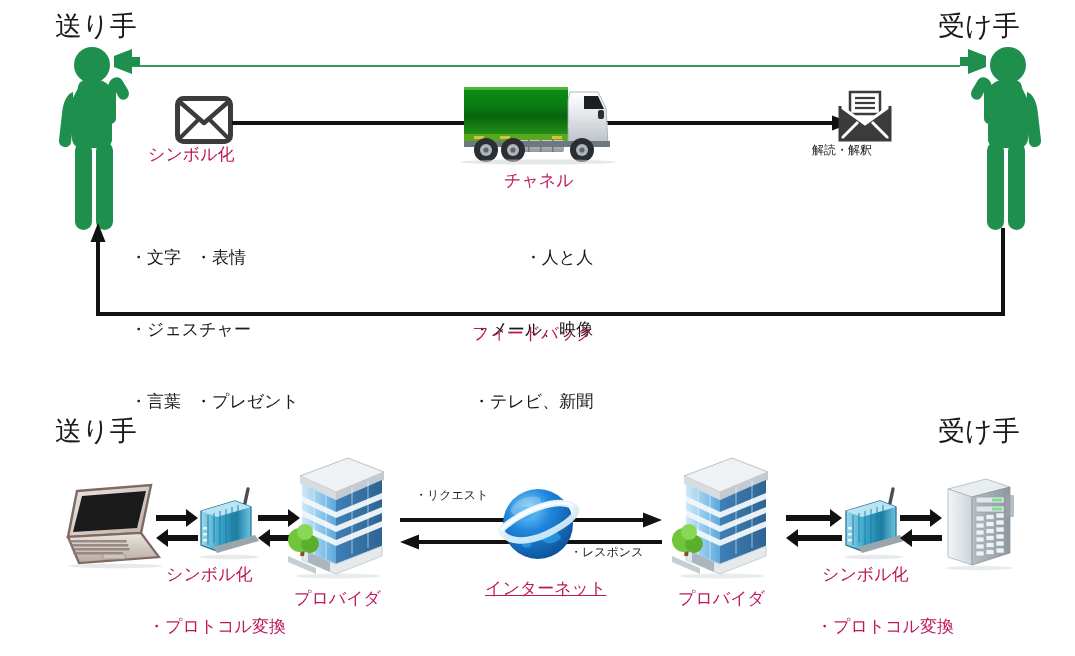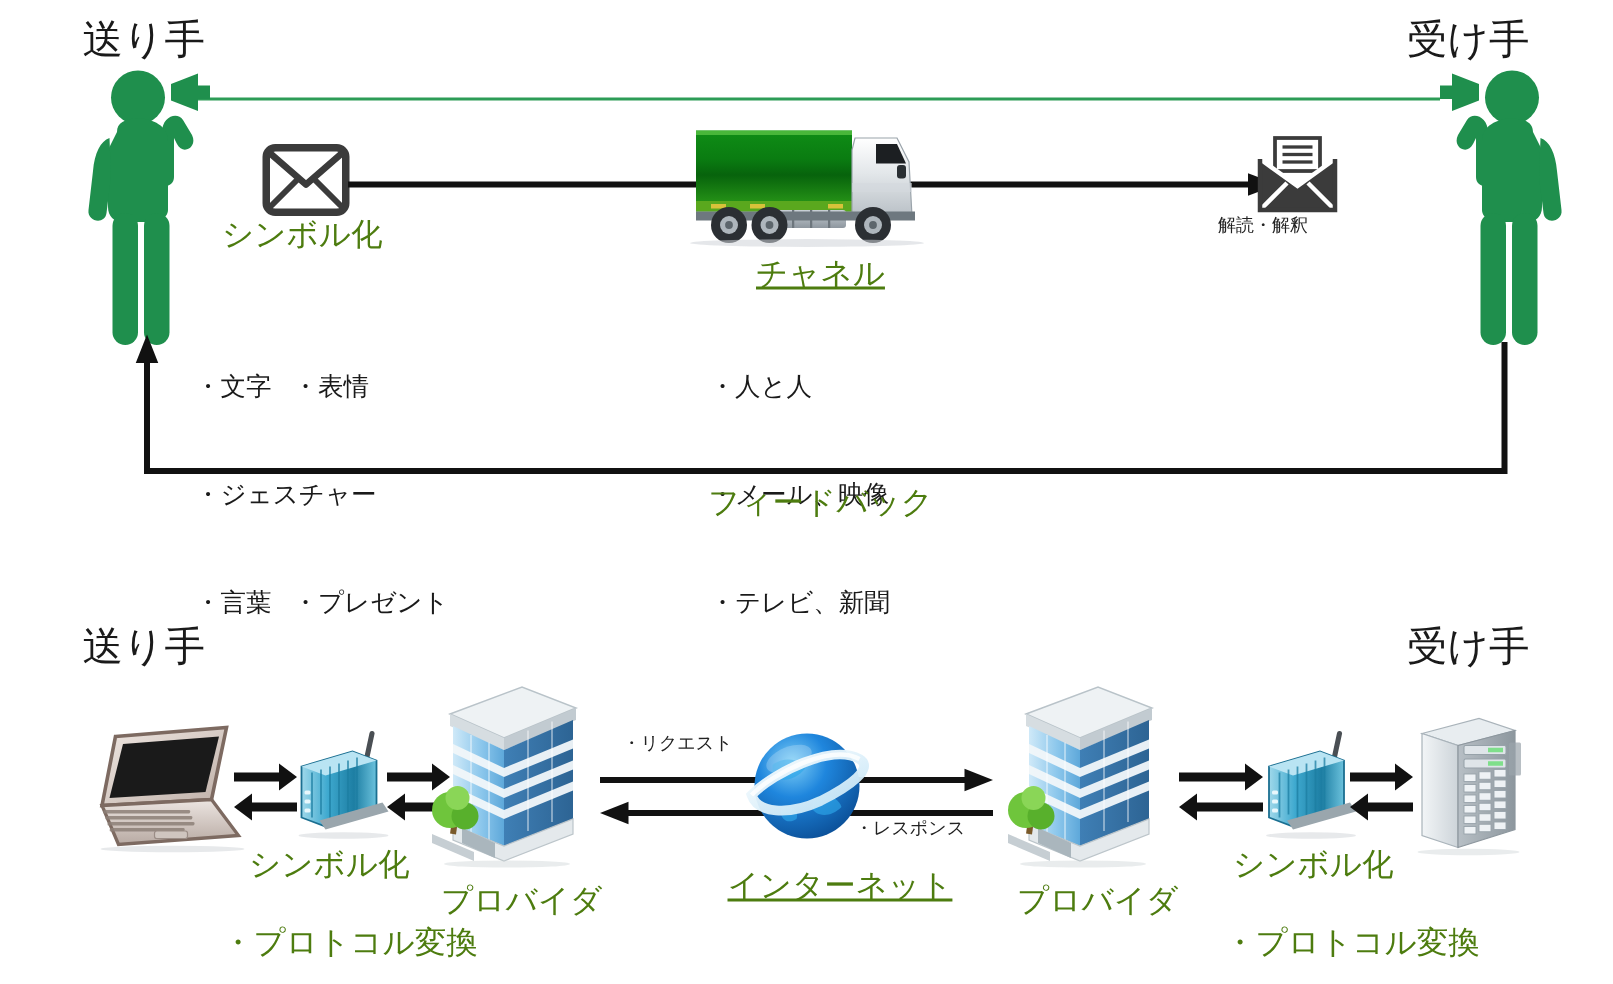--- a/index.html
+++ b/index.html
@@ -6,21 +6,21 @@
   body{
     width:1075px;height:656px;position:relative;overflow:hidden;
     font-family:"Liberation Sans","DejaVu Sans",sans-serif;
     color:#1a1a1a;
   }
   .stage{position:absolute;left:0;top:0;width:1075px;height:540px;}
   .abs{position:absolute;}
 
   
   .role-title{font-size:27px;line-height:1;color:#1a1a1a;white-space:nowrap;}
-  .cap{font-size:21px;line-height:1;color:#4d7c0f;white-space:nowrap;}
+  .cap{font-size:17px;line-height:1;color:#be185d;white-space:nowrap;}
   .cap-sm{font-size:12px;line-height:1;color:#222;white-space:nowrap;}
   .bullets{font-size:17px;line-height:24px;color:#1a1a1a;white-space:pre;}
   .bullet-row{display:flex;gap:14px;}
   .bullet-row span{white-space:nowrap;}
 
   
   .svgbox{position:absolute;}
   svg{display:block;overflow:visible;}
 </style>
 </head>
@@ -119,21 +119,21 @@
         <circle cx="55" cy="68" r="12" fill="#2b2f33"></circle>
           <circle cx="55" cy="68" r="6" fill="#aeb6bc"></circle>
           <circle cx="55" cy="68" r="2.6" fill="#5d666c"></circle>
         <circle cx="124" cy="68" r="12" fill="#2b2f33"></circle>
           <circle cx="124" cy="68" r="6" fill="#aeb6bc"></circle>
           <circle cx="124" cy="68" r="2.6" fill="#5d666c"></circle>
       </g>
       <ellipse cx="80" cy="80" rx="78" ry="2.6" fill="#cfd4d8" opacity=".55"></ellipse>
     </svg>
   </div>
-  <div class="abs cap" style="left:504px;top:172px;text-decoration:underline;">チャネル</div>
+  <div class="abs cap" style="left:504px;top:172px;">チャネル</div>
 
   <div class="svgbox" style="left:838px;top:90px;">
     <svg width="54" height="52" viewBox="0 0 54 52">
       <rect x="12" y="2" width="30" height="22" fill="#ffffff" stroke="#3b3b3b" stroke-width="2.5"></rect>
       <g stroke="#3b3b3b" stroke-width="2.2">
         <line x1="17" y1="8" x2="37" y2="8"></line>
         <line x1="17" y1="13" x2="37" y2="13"></line>
         <line x1="17" y1="18" x2="37" y2="18"></line>
       </g>
       <path d="M2 16 L27 34 L52 16 L52 50 L2 50 Z" fill="#3b3b3b"></path>
@@ -169,21 +169,21 @@
     </div>
     <div class="bullet-row">
       <span>・ジェスチャー</span>
     </div>
     <div class="bullet-row">
       <span>・言葉</span>
       <span>・プレゼント</span>
     </div>
   </div>
 
-  <div class="abs bullets" style="left:473px;top:198px;">
+  <div class="abs bullets" style="left:473px;top:198px;text-align:right;">
     <div>・人と人</div>
     <div>・メール、映像</div>
     <div>・テレビ、新聞</div>
   </div>
 
   <div class="svgbox" style="left:88px;top:222px;">
     <svg width="930" height="100" viewBox="0 0 930 100">
       <path d="M915 6 L915 92 L10 92 L10 18" fill="none" stroke="#111111" stroke-width="4"></path>
       <path d="M10 1 L2.5 20 L17.5 20 Z" fill="#111111"></path>
     </svg>

